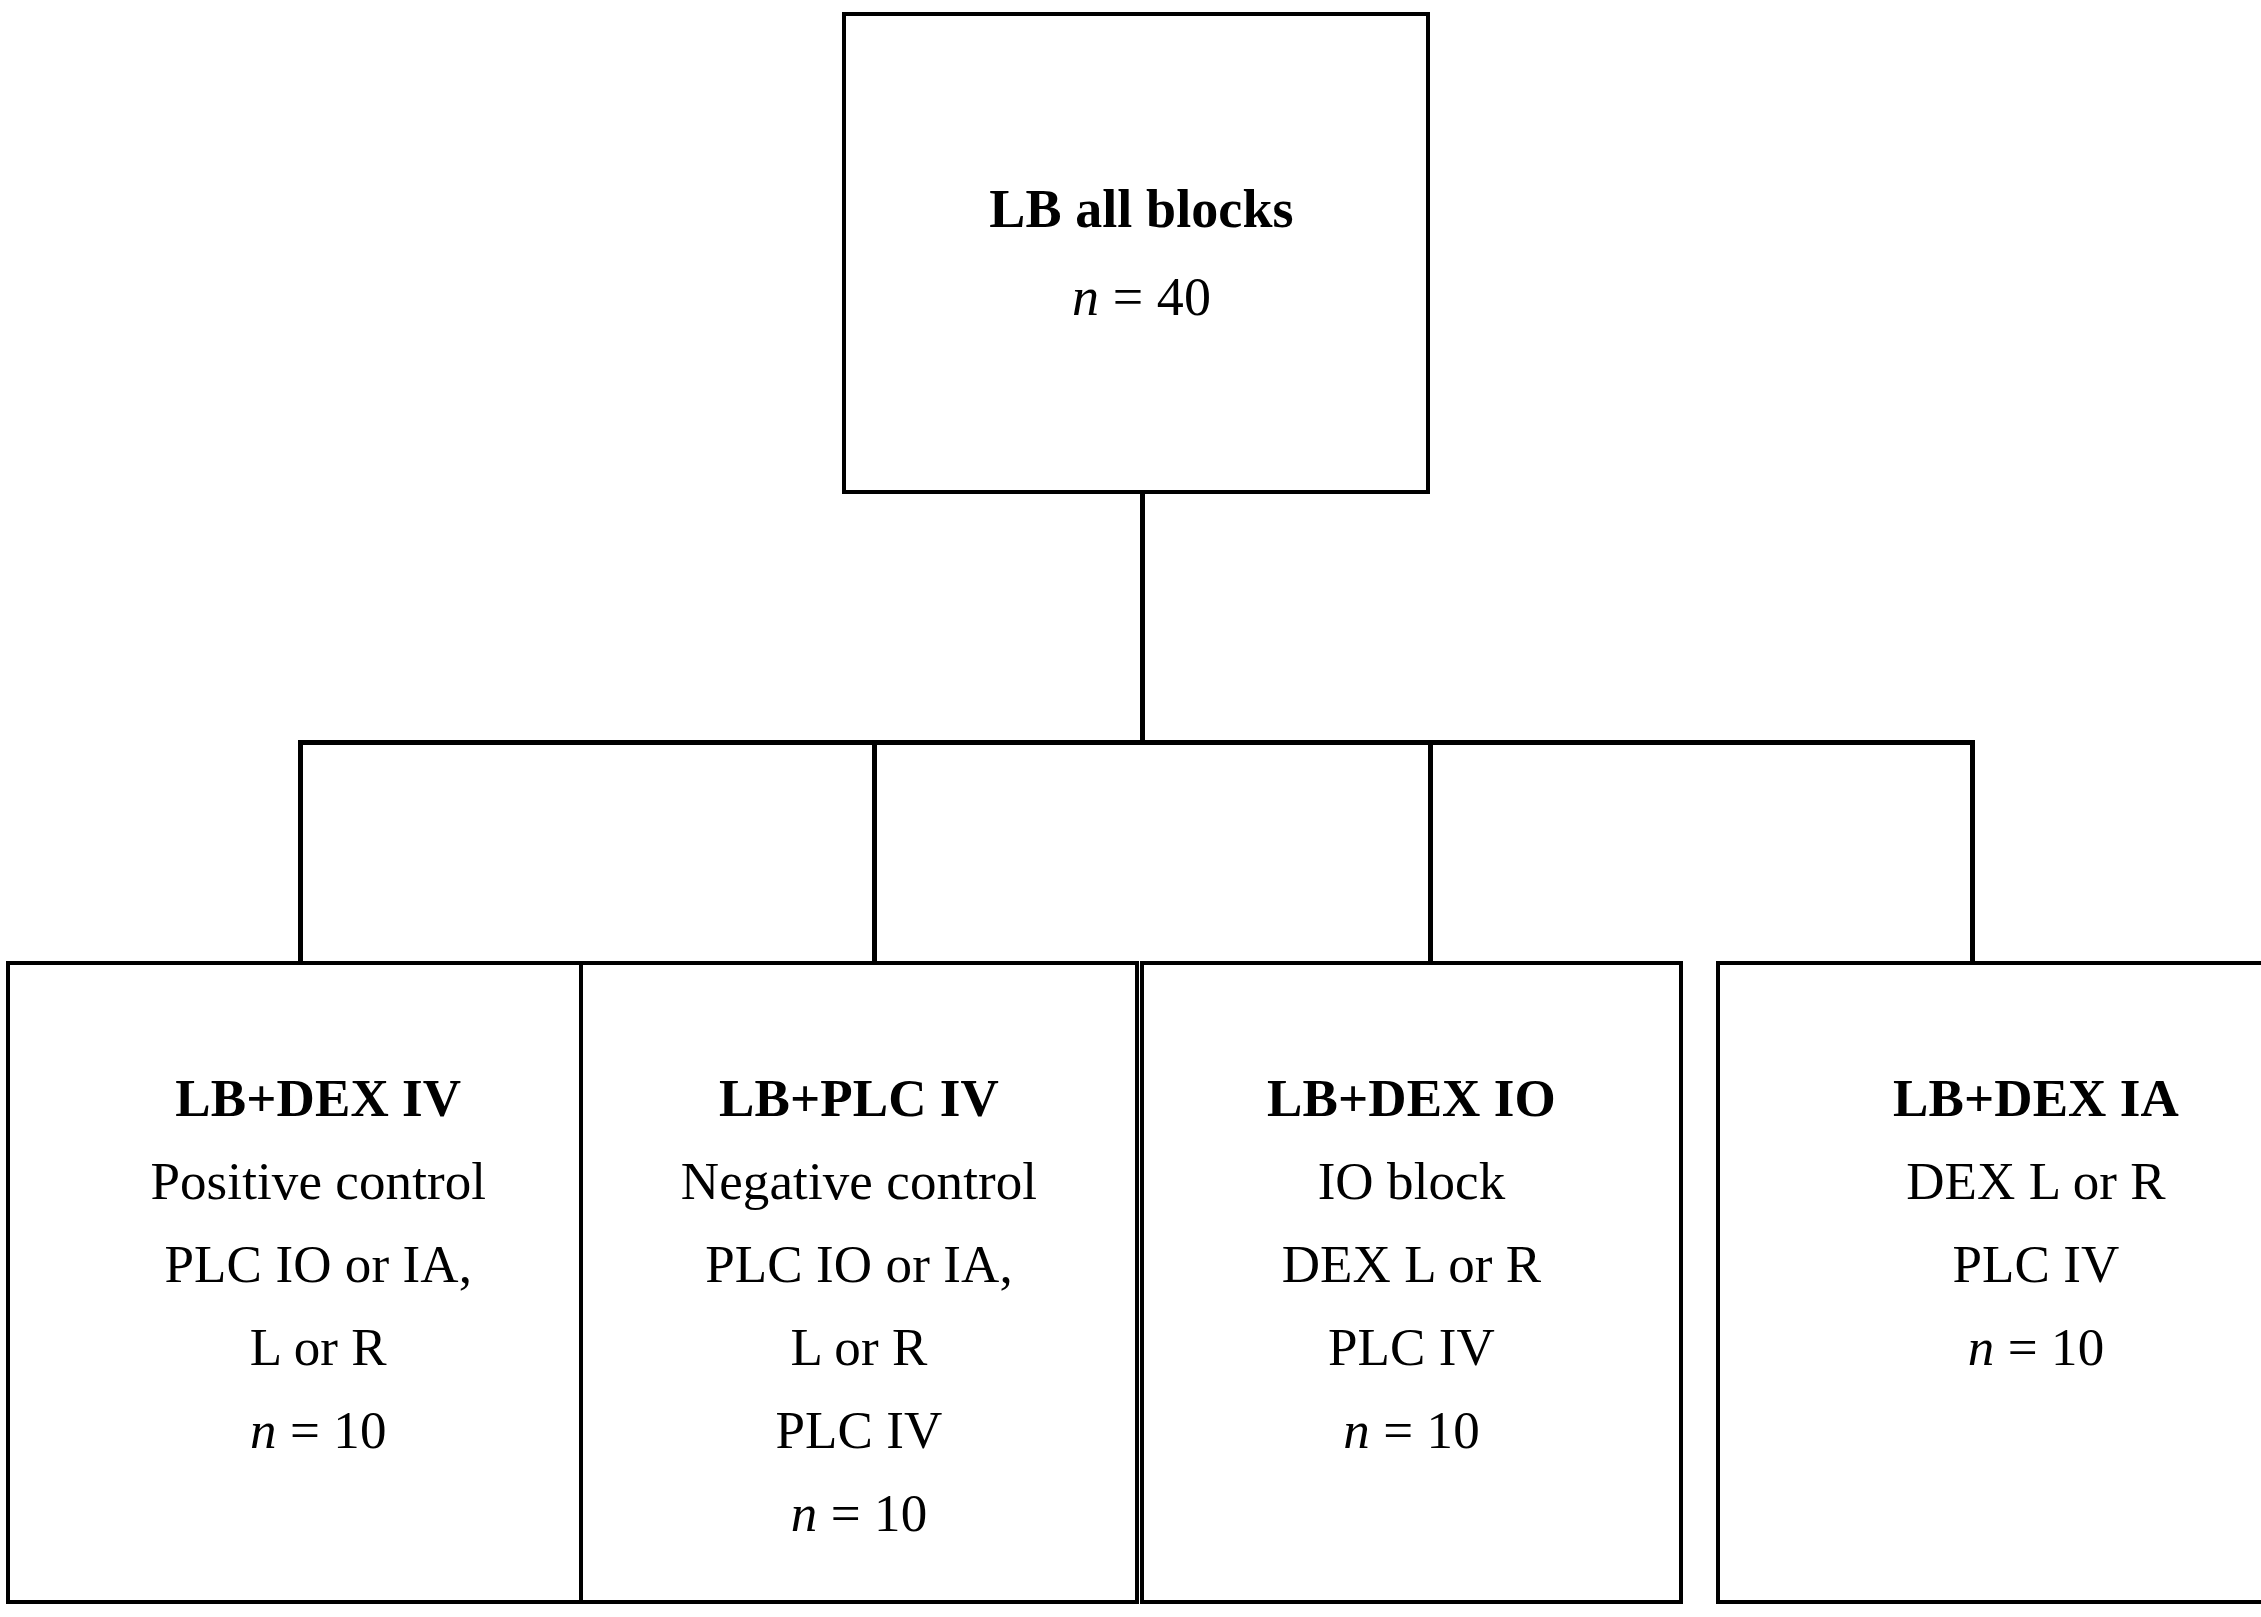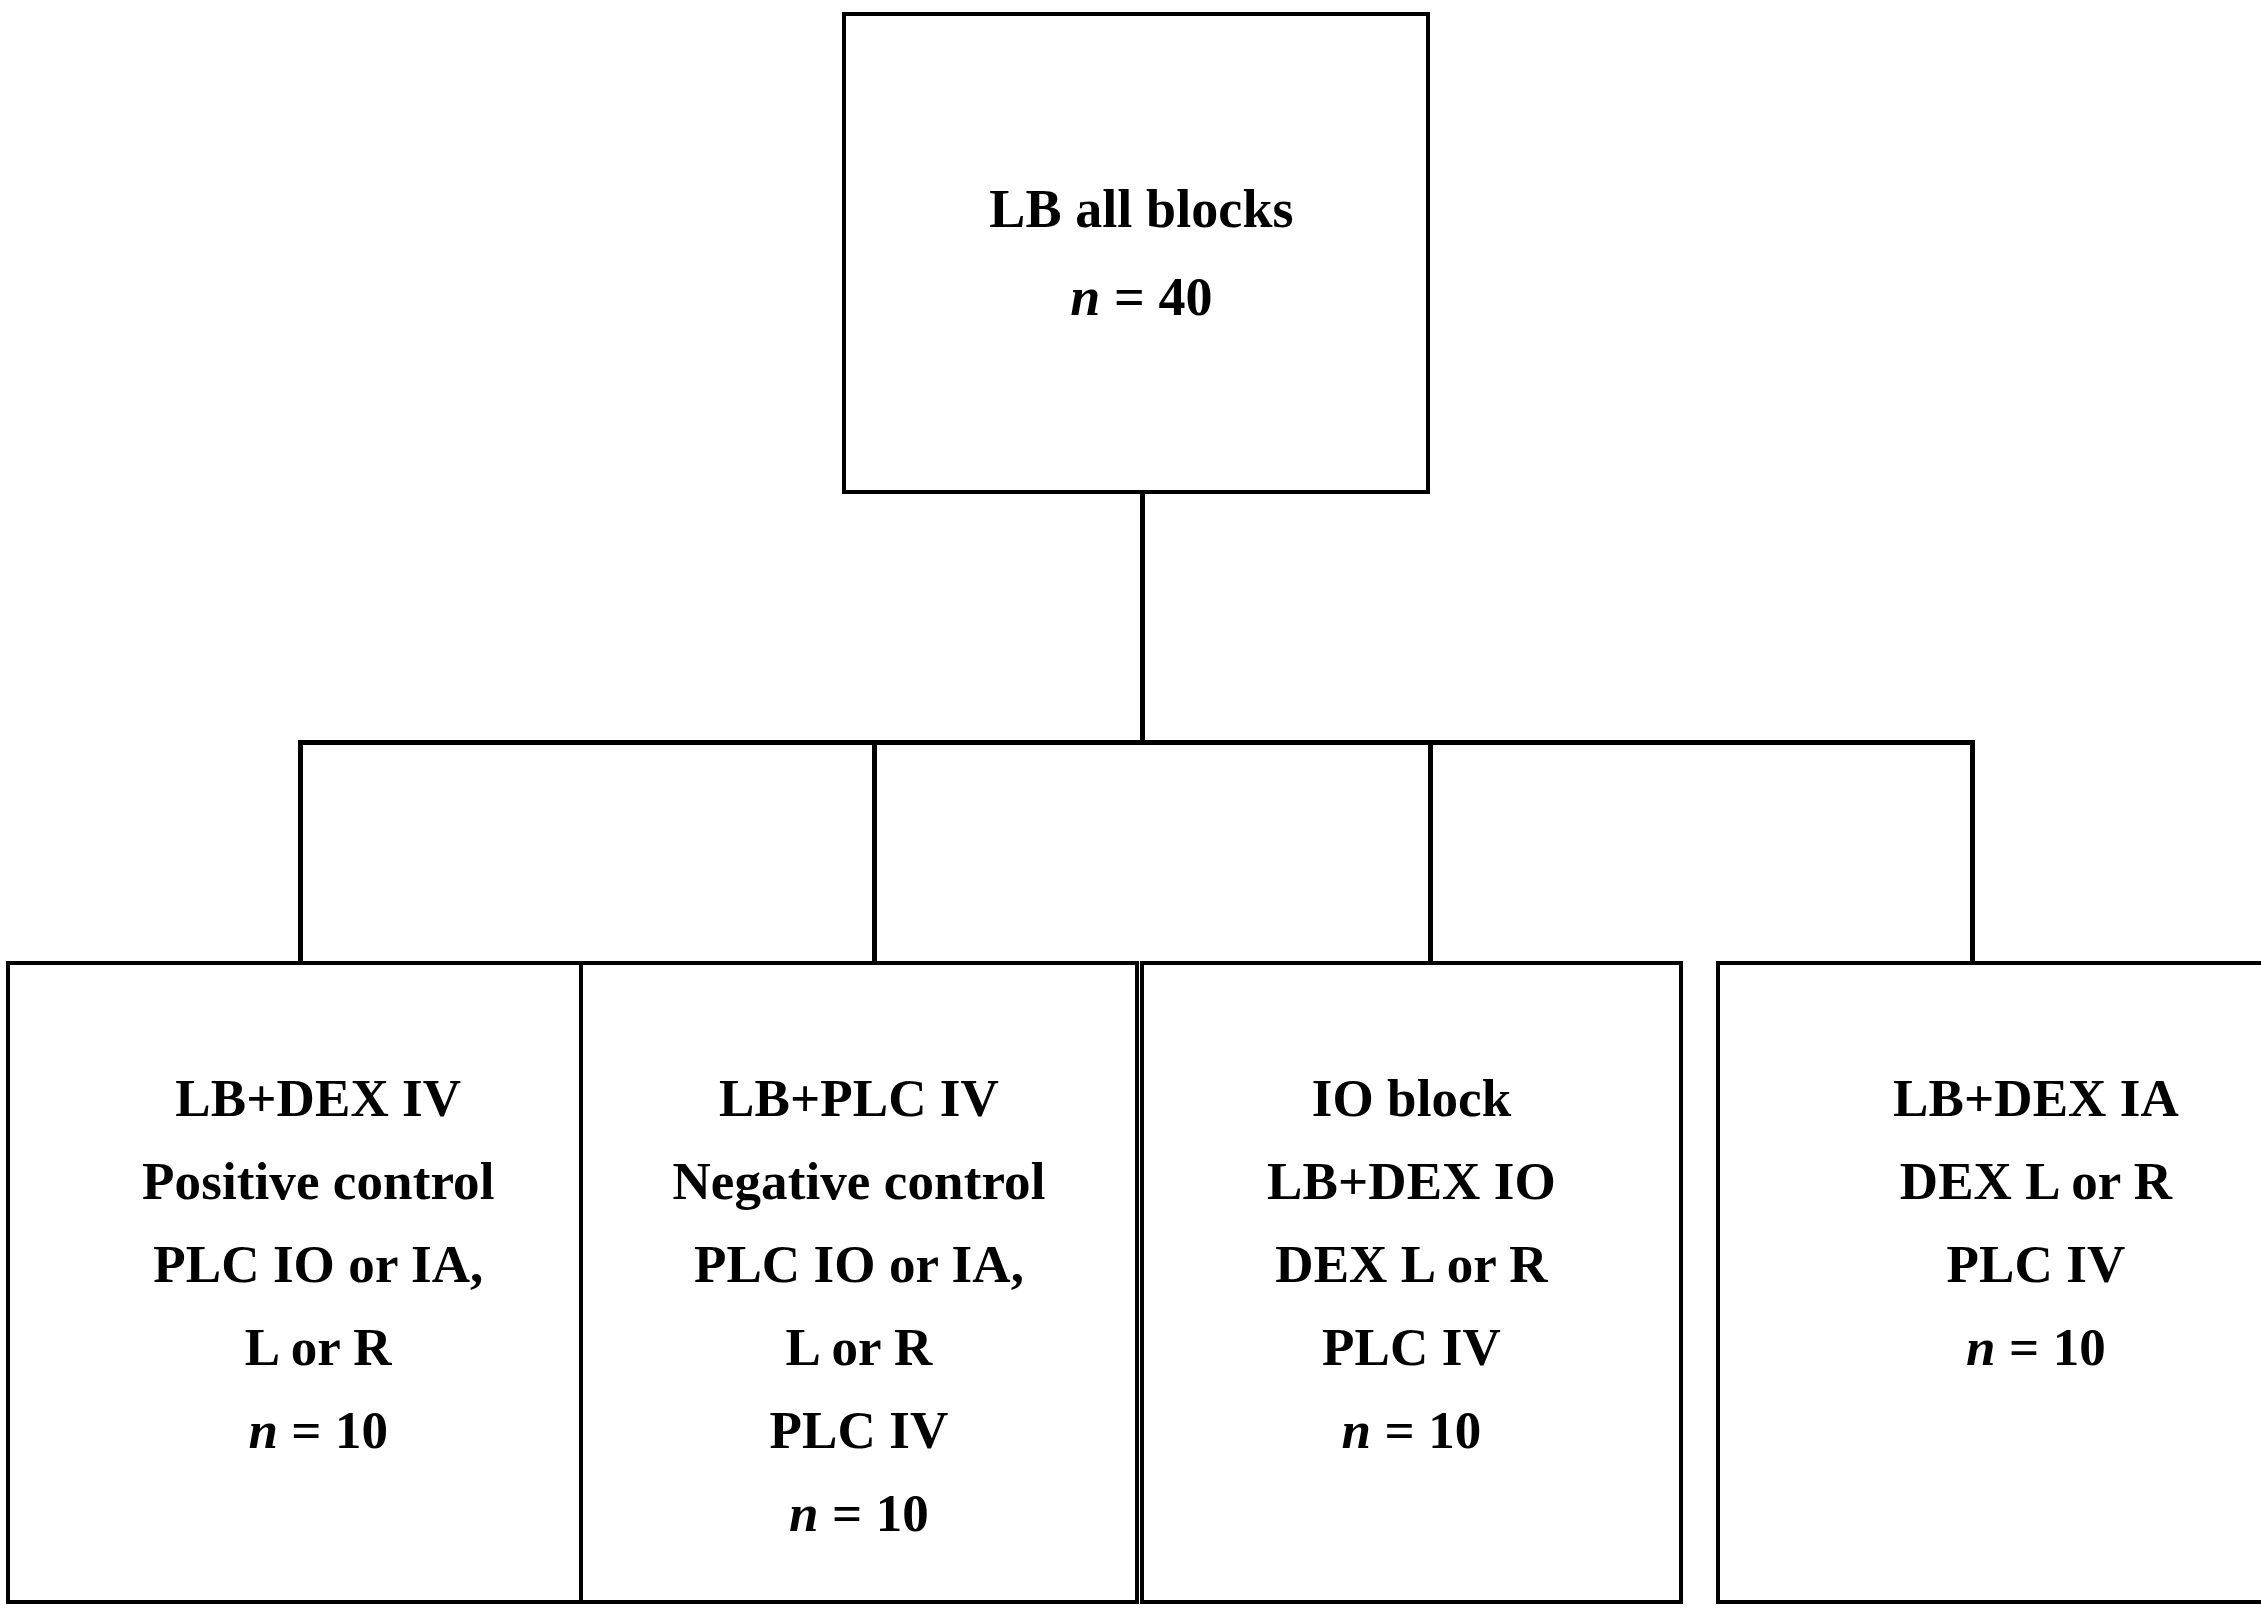--- a/index.html
+++ b/index.html
@@ -67,21 +67,20 @@
     top: 92px;
   }
 
   
   .line {
     display: block;
     font-size: 53px;
     line-height: 83px;
     letter-spacing: 0.1px;
     white-space: nowrap;
-    font-weight: bold;
   }
   .line.bold {
     font-weight: bold;
   }
   .line.stat {
     font-style: normal;
   }
   .line.stat .sym {
     font-style: italic;
   }
@@ -149,22 +148,22 @@
       <span class="line">Negative control</span>
       <span class="line">PLC IO or IA,</span>
       <span class="line">L or R</span>
       <span class="line">PLC IV</span>
       <span class="line stat"><em class="sym">n</em> <span>= 10</span></span>
     </div>
   </div>
 
   <div class="node-box leaf-node" id="leaf-node-2">
     <div class="node-inner">
+      <span class="line bold">LB+DEX IO</span>
       <span class="line">IO block</span>
-      <span class="line bold">LB+DEX IO</span>
       <span class="line">DEX L or R</span>
       <span class="line">PLC IV</span>
       <span class="line stat"><em class="sym">n</em> <span>= 10</span></span>
     </div>
   </div>
 
   <div class="node-box leaf-node" id="leaf-node-3">
     <div class="node-inner">
       <span class="line bold">LB+DEX IA</span>
       <span class="line">DEX L or R</span>

